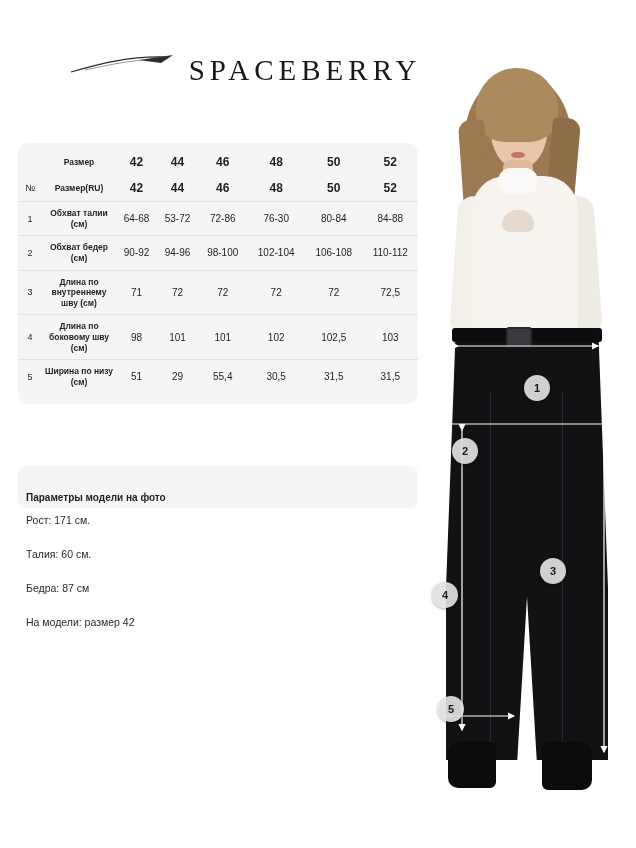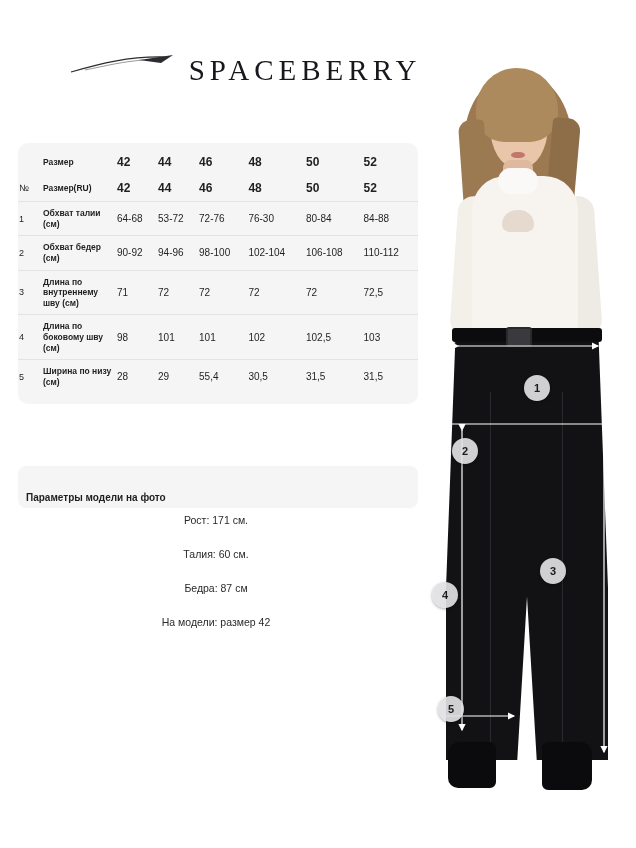--- a/index.html
+++ b/index.html
@@ -52,21 +52,21 @@
     border-radius: 10px;
     padding: 6px 0 10px 0;
     box-sizing: border-box;
   }
   table.size-table {
     width: 100%;
     border-collapse: collapse;
     font-size: 9px;
   }
   table.size-table td, table.size-table th {
-    text-align: left;
+    text-align: center;
     vertical-align: middle;
     padding: 6px 1px;
     color: #1f1f1f;
   }
   .col-num { width: 22px; font-size: 9px; color: #1f1f1f; }
   .col-label { width: 72px; text-align: center; font-weight: bold; font-size: 8.5px; line-height: 1.25; }
   .hdr-cell { font-weight: bold; font-size: 12px; }
   .val-cell { font-size: 10px; }
   .row-sep td { border-bottom: 1px solid #e3e3e3; }
 
@@ -91,21 +91,20 @@
   .params-list {
     position: absolute;
     left: 26px;
     top: 514px;
     width: 380px;
   }
   .params-list div {
     font-size: 10.5px;
     color: #2a2a2a;
     margin-bottom: 22px;
-    text-align: center;
   }
 
   
   .photo {
     position: absolute;
     right: 0;
     top: 0;
     width: 218px;
     height: 848px;
     overflow: hidden;
@@ -326,21 +325,21 @@
         <td class="hdr-cell">48</td>
         <td class="hdr-cell">50</td>
         <td class="hdr-cell">52</td>
       </tr>
 
       <tr class="row-sep">
         <td class="col-num">1</td>
         <td class="col-label">Обхват талии (см)</td>
         <td class="val-cell">64-68</td>
         <td class="val-cell">53-72</td>
-        <td class="val-cell">72-76</td>
+        <td class="val-cell">72-86</td>
         <td class="val-cell">76-30</td>
         <td class="val-cell">80-84</td>
         <td class="val-cell">84-88</td>
       </tr>
 
       <tr class="row-sep">
         <td class="col-num">2</td>
         <td class="col-label">Обхват бедер (см)</td>
         <td class="val-cell">90-92</td>
         <td class="val-cell">94-96</td>
@@ -368,21 +367,21 @@
         <td class="val-cell">101</td>
         <td class="val-cell">101</td>
         <td class="val-cell">102</td>
         <td class="val-cell">102,5</td>
         <td class="val-cell">103</td>
       </tr>
 
       <tr>
         <td class="col-num">5</td>
         <td class="col-label">Ширина по низу (см)</td>
-        <td class="val-cell">28</td>
+        <td class="val-cell">51</td>
         <td class="val-cell">29</td>
         <td class="val-cell">55,4</td>
         <td class="val-cell">30,5</td>
         <td class="val-cell">31,5</td>
         <td class="val-cell">31,5</td>
       </tr>
     </tbody>
   </table>
 </div>
 

